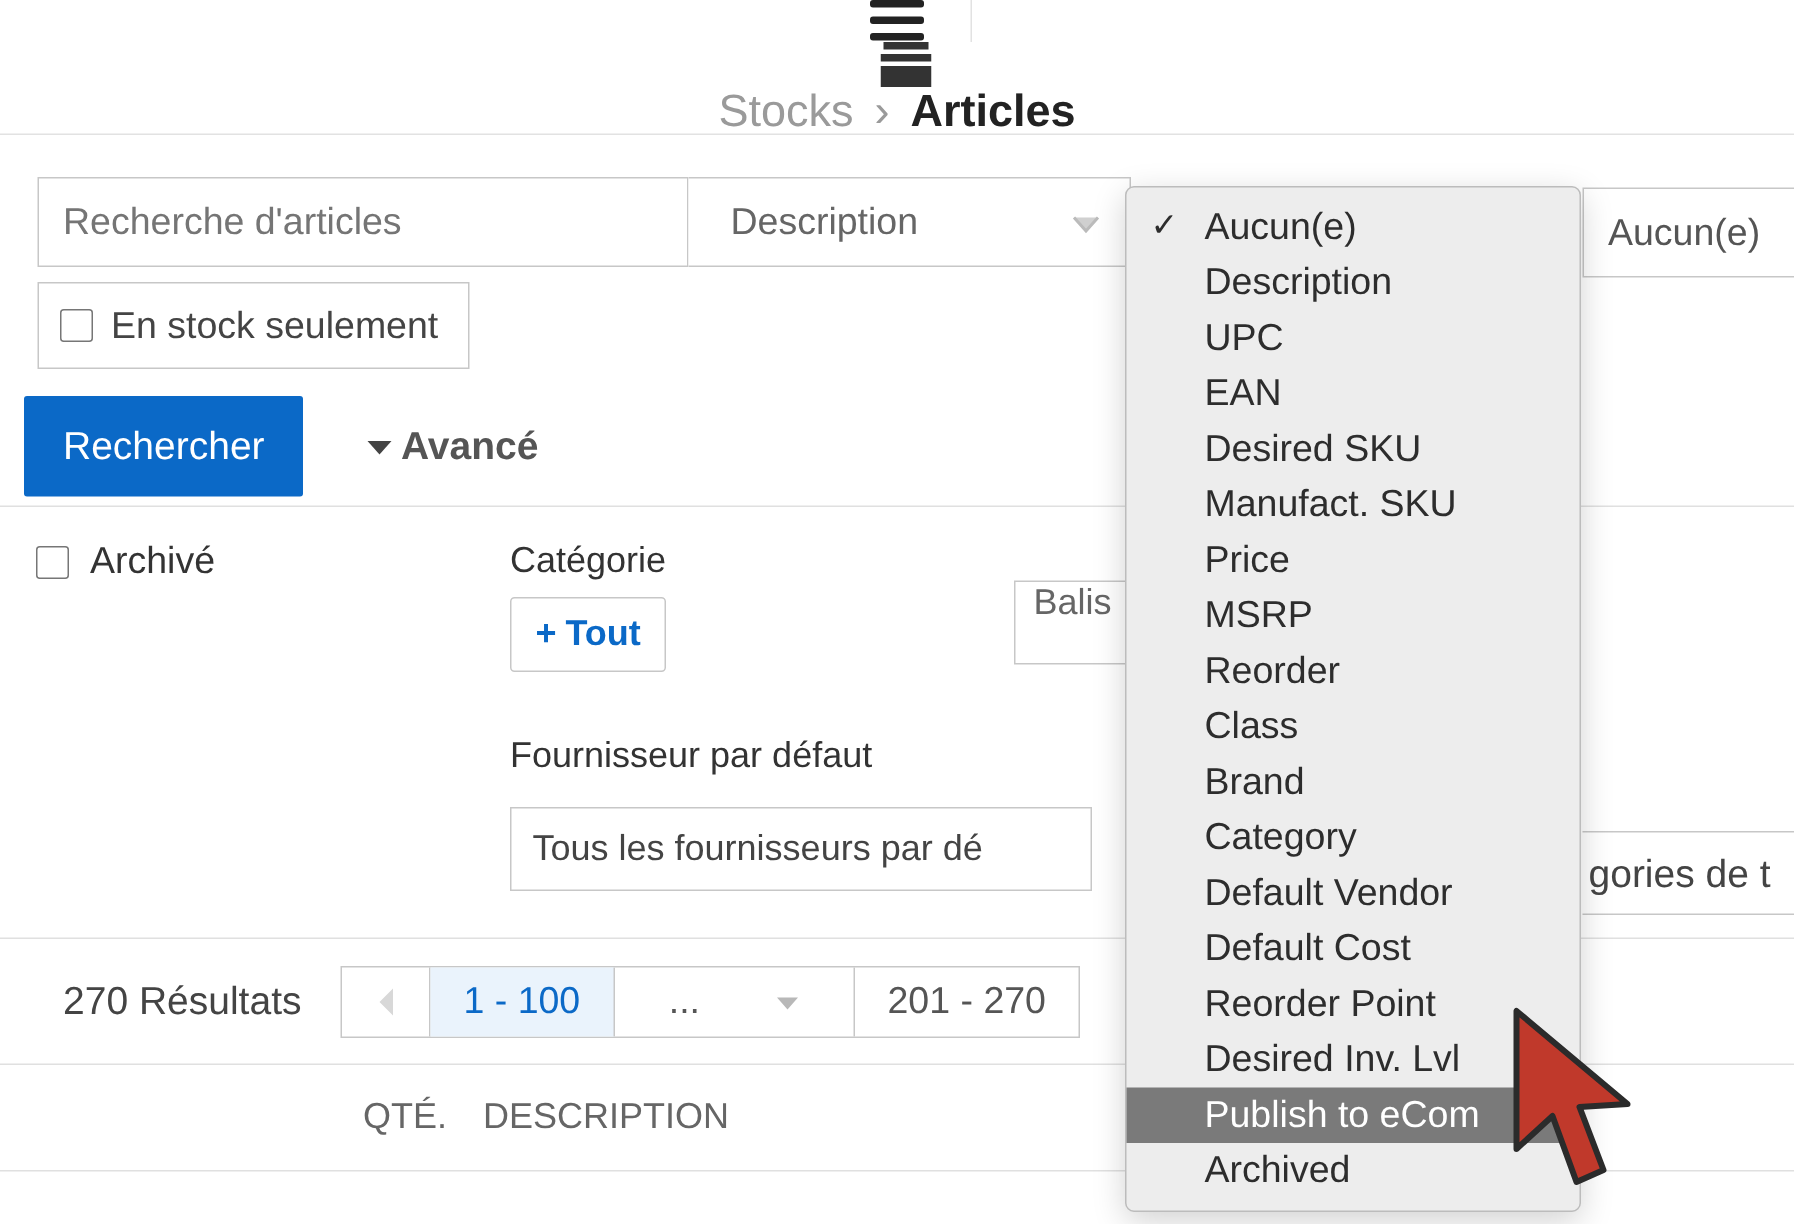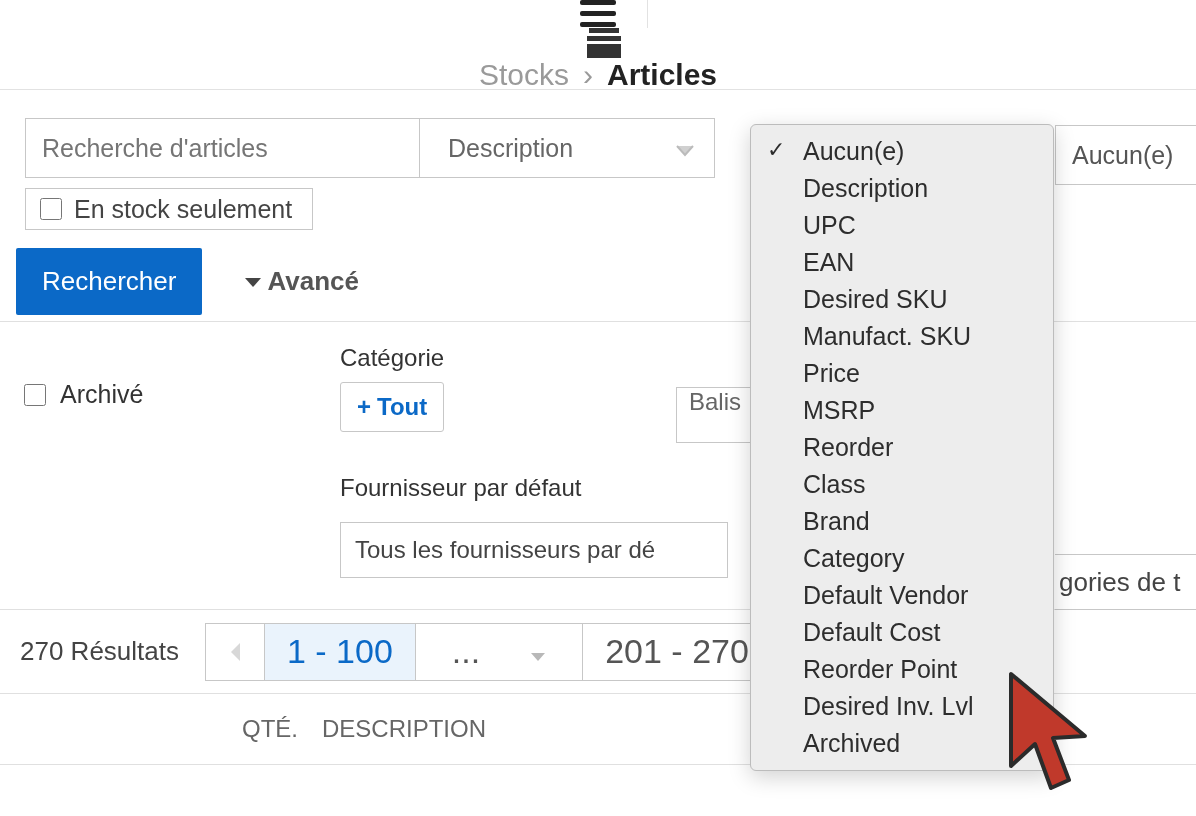--- a/index.html
+++ b/index.html
@@ -48,21 +48,21 @@
   .breadcrumb-text .current{ color: #222; font-size: 30px; font-weight: 600; }
 
   
   .filter-bar {
     padding: 28px 0 0 25px;
     display: flex;
     flex-wrap: wrap;
     align-items: flex-start;
   }
   .search-input {
-    width: 395px; height: 60px;
+    width: 434px; height: 60px;
     border: 1px solid #c7c7c7;
     padding: 0 16px;
     font-size: 25px;
     color: #777;
     background: #fff;
   }
   .dropdown-desc {
     width: 295px; height: 60px;
     border: 1px solid #c7c7c7;
     border-left: none;
@@ -81,21 +81,21 @@
     padding: 0 0 0 16px;
     background: #fff;
     color: #555;
     width: 145px;
   }
   .chev { color: #b8b8b8; }
 
   .stock-only {
     margin-top: 10px;
     margin-left: 25px;
-    width: 288px; height: 42px;
+    width: 288px; height: 58px;
     border: 1px solid #c7c7c7;
     display: flex; align-items: center;
     padding-left: 14px; gap: 12px;
     color: #444;
   }
   .stock-only input[type=checkbox]{
     width: 22px; height: 22px;
   }
 
   .search-row {
@@ -120,21 +120,21 @@
     margin-top: 6px;
     border-top: 1px solid #e0e0e0;
     padding-top: 22px;
     display: flex;
     min-height: 280px;
   }
   .adv-col-left {
     width: 330px;
     padding-left: 24px;
   }
-  .adv-col-left label { display:flex; align-items:center; gap:14px;margin-top:36px; }
+  .adv-col-left label { display:flex; align-items:center; gap:14px; }
   .adv-col-left input[type=checkbox]{ width:22px; height:22px; }
 
   .adv-col-mid {
     flex: 1;
     padding-left: 10px;
   }
   .sec-label { font-size: 24px; color:#333; margin-bottom: 10px; }
   .btn-plus {
     display:inline-flex; align-items:center; gap:6px;
     border:1px solid #c7c7c7; padding:10px 16px;
@@ -165,29 +165,29 @@
   }
 
   
   .results-bar {
     border-top:1px solid #e0e0e0;
     margin-top:8px;
     height:84px;
     display:flex; align-items:center;
     padding-left:20px; gap:26px;
   }
-  .results-count { font-size:26px; color:#444; }
+  .results-count { font-size:26px; color:#444;margin-left:22px; }
   .pager {
     display:flex; align-items:center;
     border:1px solid #c7c7c7;
   }
   .pg-cell {
     display:flex; align-items:center; justify-content:center;
-    height:56px; border-right:1px solid #c7c7c7;
-    padding:0 22px; font-size:34px;
+    height:46px; border-right:1px solid #c7c7c7;
+    padding:0 22px; font-size:25px;
   }
   .pg-cell:last-child { border-right:none; }
   .pg-arrow { color:#cfcfcf; }
   .pg-current { color:#0b69c7; background:#eaf3fc; }
   .pg-dots{ color:#555; padding:0 36px;}
   .pg-sel-chev{ color:#aaa; margin-left:50px;}
   .pg-last{ color:#555;}
 
   .table-head {
     border-top:1px solid #e0e0e0;
@@ -352,20 +352,21 @@
     <div class="popup-item">Price</div>
     <div class="popup-item">MSRP</div>
     <div class="popup-item">Reorder</div>
     <div class="popup-item">Class</div>
     <div class="popup-item">Brand</div>
     <div class="popup-item">Category</div>
     <div class="popup-item">Default Vendor</div>
     <div class="popup-item">Default Cost</div>
     <div class="popup-item">Reorder Point</div>
     <div class="popup-item">Desired Inv. Lvl</div>
+    <div class="popup-item selected">Publish to eCom</div>
     <div class="popup-item">Archived</div>
   </div>
 
 <div class="cursor-arrow">
   <svg width="90" height="140" viewBox="0 0 90 140">
     <path d="M6 4 L6 96 L30 74 L46 118 L64 110 L48 68 L80 66 Z" fill="#c0392b" stroke="#2b2b2b" stroke-width="4" stroke-linejoin="round"></path>
   </svg>
 </div>
 
 </body></html>

